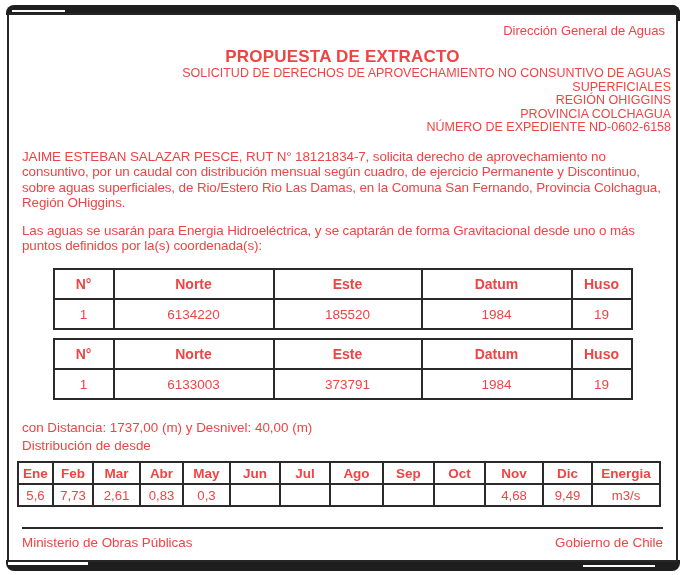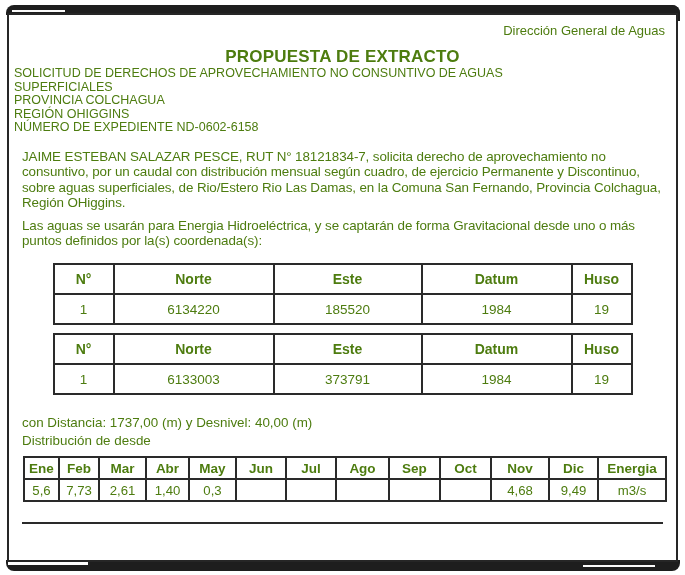--- a/index.html
+++ b/index.html
@@ -1,49 +1,49 @@
 <!DOCTYPE html>
 <html><head>
 <meta charset="utf-8">
 <style>
   html,body { margin:0; padding:0; background:#ffffff; }
   .page {
     position:relative; width:685px; height:575px; background:#ffffff;
-    font-family:"Liberation Sans","DejaVu Sans",sans-serif; color:#4d7c0f;
+    font-family:"Liberation Sans","DejaVu Sans",sans-serif; color:#ef4444;
     overflow:hidden;
   }
   
   .bar-top { position:absolute; top:5px; left:6px; right:5px; height:10px; background:#1e1e1e; border-radius:8px 8px 0 0; }
   .bar-top-ext { position:absolute; top:5px; right:5px; width:103px; height:16px; background:#1e1e1e; border-radius:0 8px 0 4px; }
   .accent-top { position:absolute; top:10px; left:12px; width:53px; height:2px; background:#fafafa; }
   .bar-bottom { position:absolute; bottom:4px; left:6px; right:5px; height:11px; background:#1e1e1e; border-radius:0 0 8px 8px; }
   .notch-bottom-left { position:absolute; bottom:10px; left:8px; width:80px; height:6px; background:#ffffff; }
   .accent-bottom { position:absolute; bottom:8px; right:30px; width:72px; height:2px; background:#fafafa; }
   .inner {
     position:absolute; top:13px; left:7px; right:7px; bottom:13px;
     border:2px solid #262626; background:#ffffff; box-sizing:border-box;
     padding:8px 5px 0 5px;
   }
   .agency { text-align:right; font-size:13px; line-height:15px; padding-right:6px; }
   .title { text-align:center; font-weight:bold; font-size:17px; line-height:20px; margin-top:9px; letter-spacing:0.2px; }
-  .subtitle-line { text-align:left; font-size:12.5px; line-height:13.5px; }
+  .subtitle-line { text-align:right; font-size:12.5px; line-height:13.5px; }
   .para { margin:0; padding:0 8px; font-size:13.4px; line-height:15.6px; letter-spacing:-0.1px; }
   .para-1 { margin-top:14px; }
-  .para-2 { margin-top:7px; }
+  .para-2 { margin-top:12px; }
   .label { font-size:13.4px; line-height:15px; padding:0 8px; }
   .label-restitution { margin-top:13px; }
   .label-distance { margin-top:20px; }
   .label-distribution { margin-top:3px; }
   table { border-collapse:collapse; table-layout:fixed; }
   th, td { border:2px solid #2a2a2a; text-align:center; overflow:hidden; white-space:nowrap; }
   .coord-table { margin:14px auto 0 auto; width:578px; }
   .coord-table th { font-size:14px; height:26px; font-weight:bold; }
   .coord-table td { font-size:13.5px; height:26px; }
   .coord-table-2 { margin-top:8px; }
-  .flow-table { margin:8px 0 0 9px; width:642px;padding-left:20px; }
+  .flow-table { margin:8px 0 0 3px; width:642px;padding-left:20px; }
   .flow-table th { font-size:13.5px; height:20px; font-weight:bold; padding:0 1px; }
   .flow-table td { font-size:13.2px; height:20px; padding:0 1px; }
   .footer-rule { border-top:2px solid #2a2a2a; margin:20px 8px 0 8px; height:0; }
   .footer { display:flex; justify-content:space-between; font-size:13.4px; line-height:15px; padding:6px 8px 0 8px; }
 </style>
 </head>
 <body>
 
 <div class="page">
   <div class="bar-top"></div>
@@ -52,22 +52,22 @@
   <div class="bar-bottom"></div>
   <div class="notch-bottom-left"></div>
   <div class="accent-bottom"></div>
 
   <div class="inner">
     <div class="agency">Dirección General de Aguas</div>
     <div class="title">PROPUESTA DE EXTRACTO</div>
     <div>
       <div class="subtitle-line">SOLICITUD DE DERECHOS DE APROVECHAMIENTO NO CONSUNTIVO DE AGUAS</div>
       <div class="subtitle-line">SUPERFICIALES</div>
+      <div class="subtitle-line">REGIÓN OHIGGINS</div>
       <div class="subtitle-line">PROVINCIA COLCHAGUA</div>
-      <div class="subtitle-line">REGIÓN OHIGGINS</div>
       <div class="subtitle-line">NÚMERO DE EXPEDIENTE ND-0602-6158</div>
     </div>
 
     <p class="para para-1">JAIME ESTEBAN SALAZAR PESCE, RUT N° 18121834-7, solicita derecho de aprovechamiento no consuntivo, por un caudal con distribución mensual según cuadro, de ejercicio Permanente y Discontinuo, sobre aguas superficiales, de Rio/Estero Rio Las Damas, en la Comuna San Fernando, Provincia Colchagua, Región OHiggins.</p>
     <p class="para para-2">Las aguas se usarán para Energia Hidroeléctrica, y se captarán de forma Gravitacional desde uno o más puntos definidos por la(s) coordenada(s):</p>
 
     <table class="coord-table">
         <colgroup>
           <col style="width: 60px;">
           <col style="width: 160px;">
@@ -158,29 +158,33 @@
             <th>Nov</th>
             <th>Dic</th>
             <th>Energia</th>
           </tr>
         </thead>
         <tbody>
           <tr>
             <td>5,6</td>
             <td>7,73</td>
             <td>2,61</td>
-            <td>1,40</td>
+            <td>0,83</td>
             <td>0,3</td>
             <td></td>
             <td></td>
             <td></td>
             <td></td>
             <td></td>
             <td>4,68</td>
             <td>9,49</td>
             <td>m3/s</td>
           </tr>
         </tbody>
       </table>
 
     <div class="footer-rule"></div>
+    <div class="footer">
+      <span>Ministerio de Obras Públicas</span>
+      <span>Gobierno de Chile</span>
+    </div>
   </div>
 </div>
 
 </body></html>

